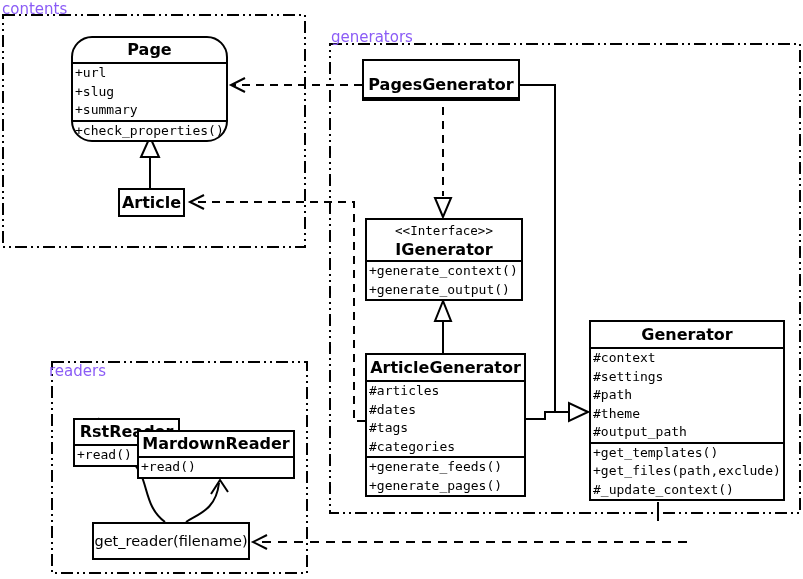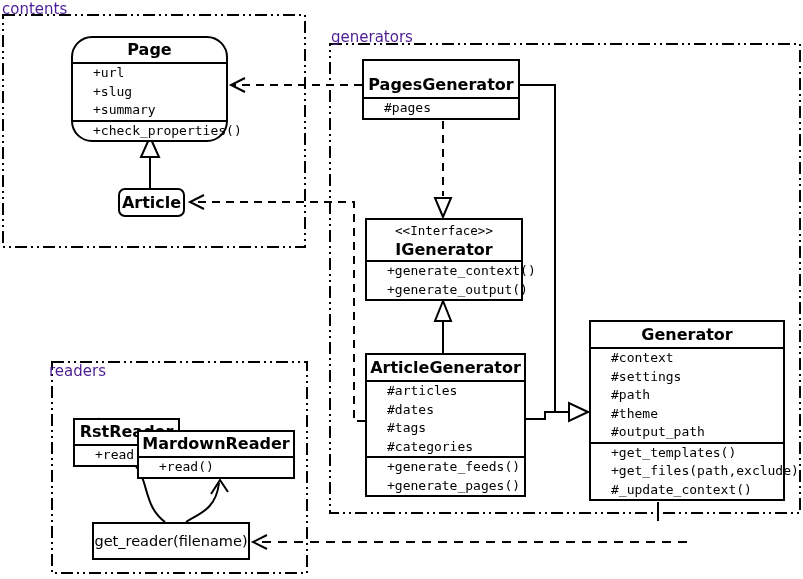--- a/index.html
+++ b/index.html
@@ -1,28 +1,28 @@
 <!DOCTYPE html>
 <html><head>
 <meta charset="utf-8">
 <style>
   html,body{margin:0;padding:0;background:#ffffff;}
   #canvas{position:relative;width:803px;height:579px;background:#ffffff;overflow:hidden;
           font-family:"DejaVu Sans","Liberation Sans",sans-serif;color:#000;}
   #wires{position:absolute;left:0;top:0;z-index:1;}
-  .pkg-label{position:absolute;z-index:3;font-size:15px;color:#4c1d95;white-space:nowrap;}
+  .pkg-label{position:absolute;z-index:3;font-size:15px;color:#8b5cf6;white-space:nowrap;}
   .uml-class{position:absolute;z-index:2;border:2px solid #000;background:#fff;box-sizing:content-box;}
   .uml-title{font-weight:bold;text-align:center;white-space:nowrap;font-size:16px;}
   .uml-title.bordered{border-bottom:2px solid #000;}
   .uml-stereo{text-align:center;font-family:"DejaVu Sans Mono","Liberation Mono",monospace;
               font-size:12.5px;font-weight:normal;line-height:16px;padding-top:3px;}
   .uml-sect{border-bottom:2px solid #000;}
   .uml-sect:last-child{border-bottom:none;}
   .member{font-family:"DejaVu Sans Mono","Liberation Mono",monospace;font-size:13px;
-          line-height:16.5px;padding:1px 20px;white-space:nowrap;}
+          line-height:16.5px;padding:1px 2px;white-space:nowrap;}
   .plain-box{display:flex;align-items:center;justify-content:center;font-size:14.5px;white-space:nowrap;}
 </style>
 </head>
 <body>
 
 <div id="canvas">
 
   <svg id="wires" width="803" height="579" viewBox="0 0 803 579">
 
     <rect x="3" y="15" width="302" height="232" fill="none" stroke="#000" stroke-width="2" stroke-dasharray="12 4 2 4 2 4"></rect>
@@ -69,27 +69,24 @@
     <div class="uml-sect">
       <div class="member">+url</div>
       <div class="member">+slug</div>
       <div class="member">+summary</div>
     </div>
     <div class="uml-sect">
       <div class="member">+check_properties()</div>
     </div>
   </div>
 
-  <div class="uml-class uml-title" style="left:118px;top:188px;width:63px;height:25px;line-height:25px;border-radius:7px;">Article</div>
+  <div class="uml-class uml-title" style="left:118px;top:188px;width:63px;height:25px;line-height:25px;">Article</div>
 
   <div class="uml-class" style="left:362px;top:59px;width:154px;">
     <div class="uml-title bordered" style="line-height:24px;height:24px;margin-top:12px;">PagesGenerator</div>
-    <div class="uml-sect">
-      <div class="member">#pages</div>
-    </div>
   </div>
 
   <div class="uml-class" style="left:365px;top:218px;width:154px;">
     <div class="uml-sect">
       <div class="uml-stereo">&lt;&lt;Interface&gt;&gt;</div>
       <div class="uml-title" style="line-height:21px;height:21px;">IGenerator</div>
     </div>
     <div class="uml-sect">
       <div class="member">+generate_context()</div>
       <div class="member">+generate_output()</div>

